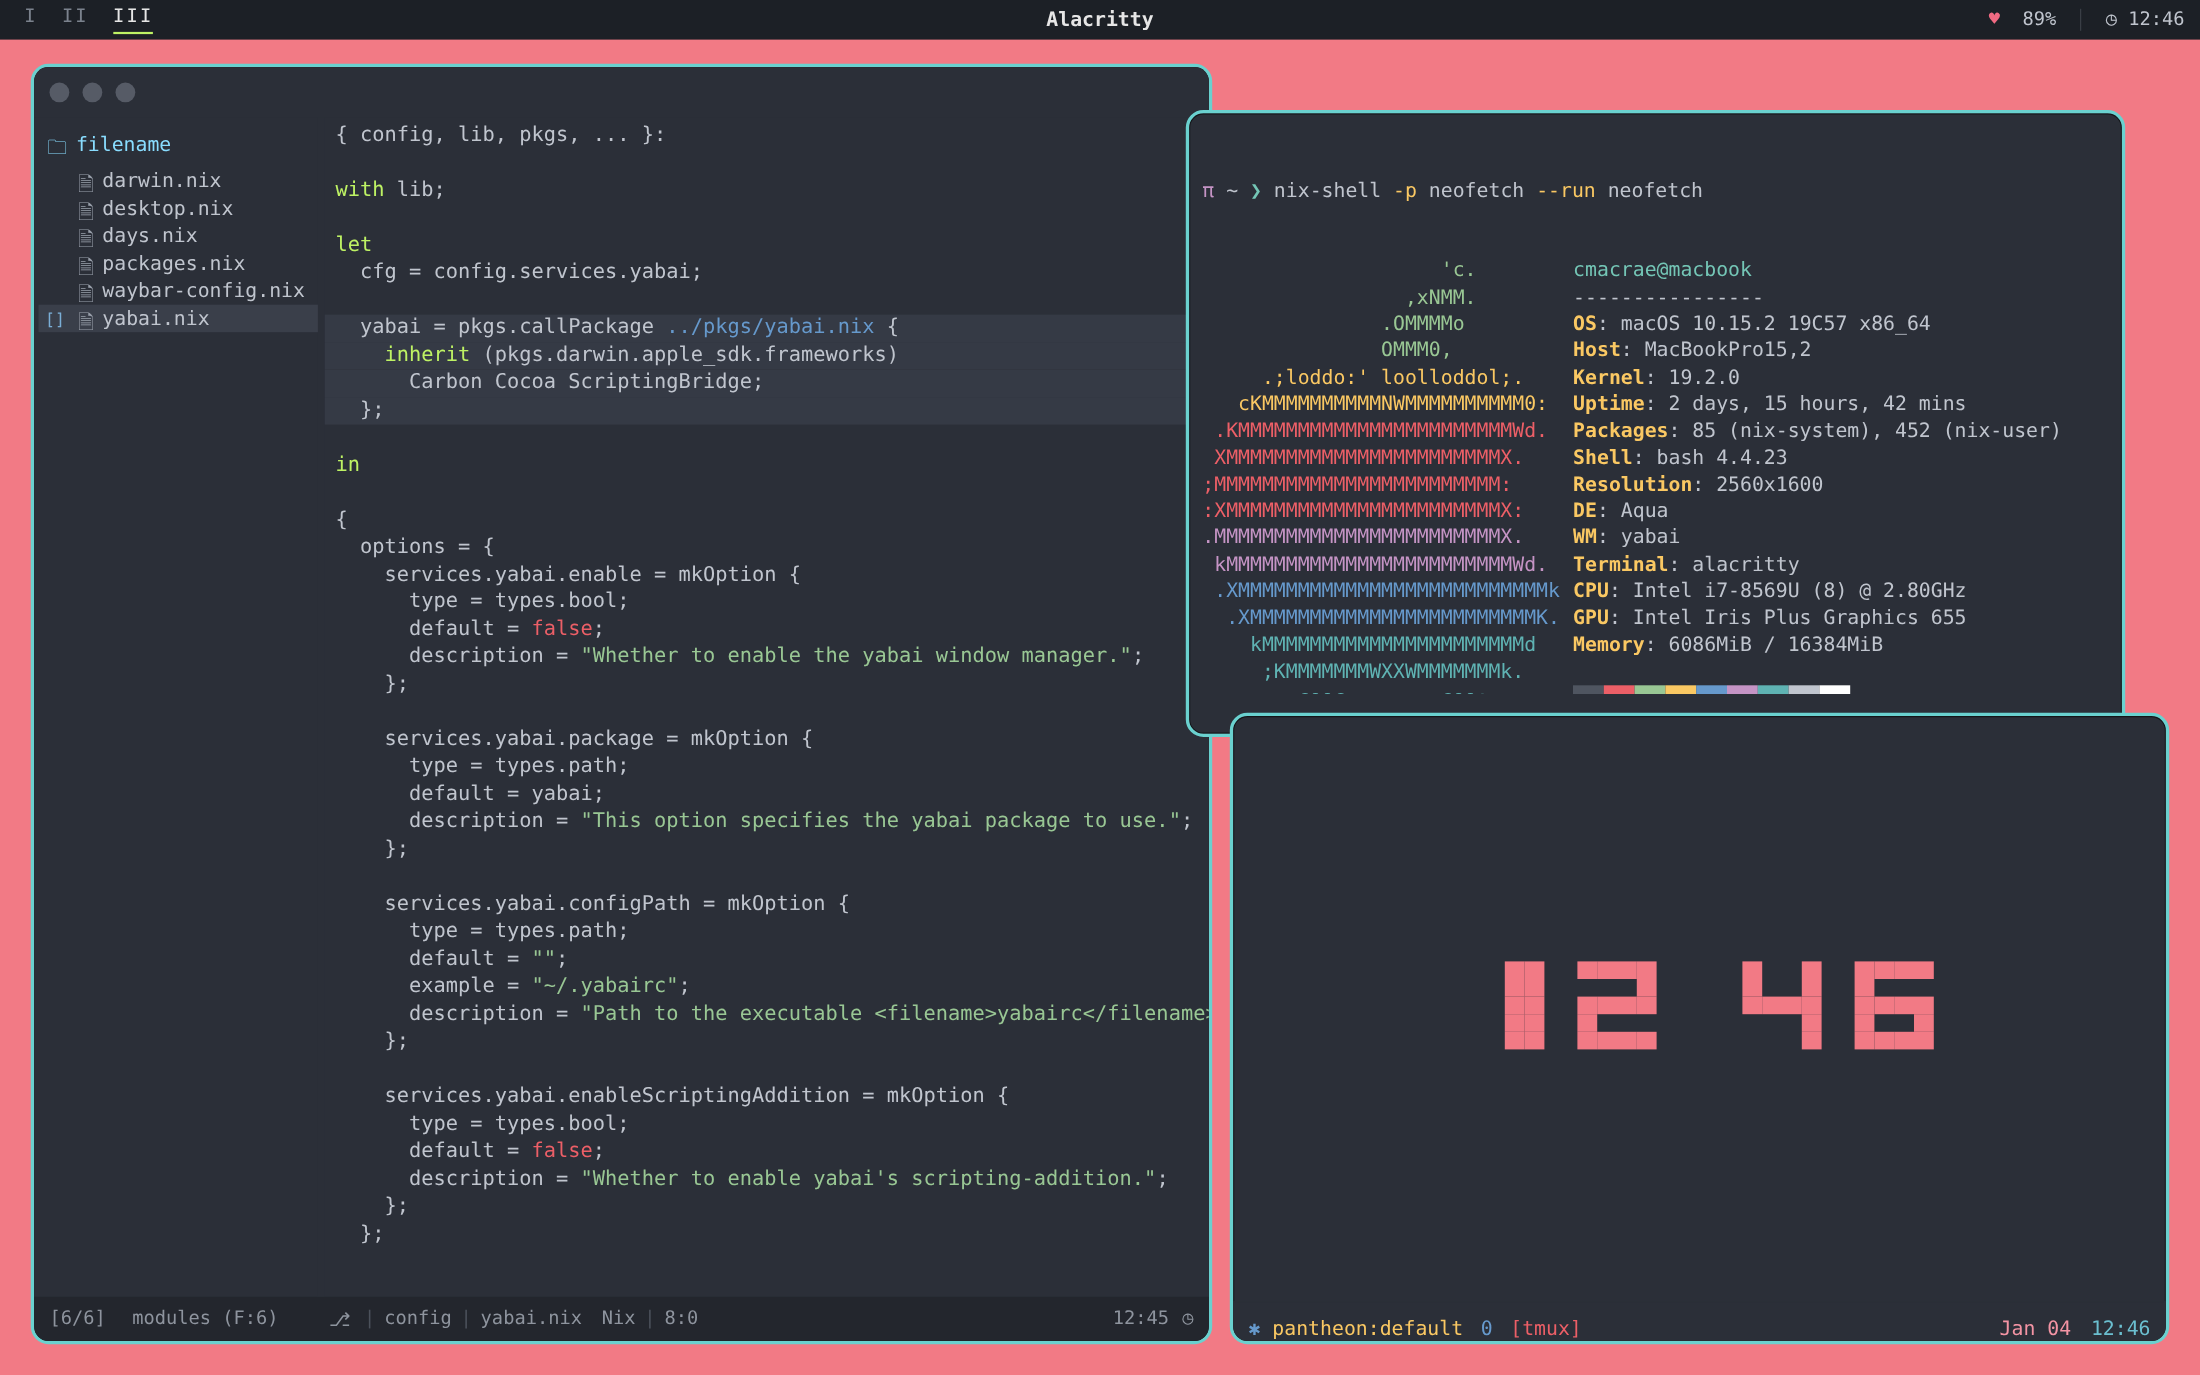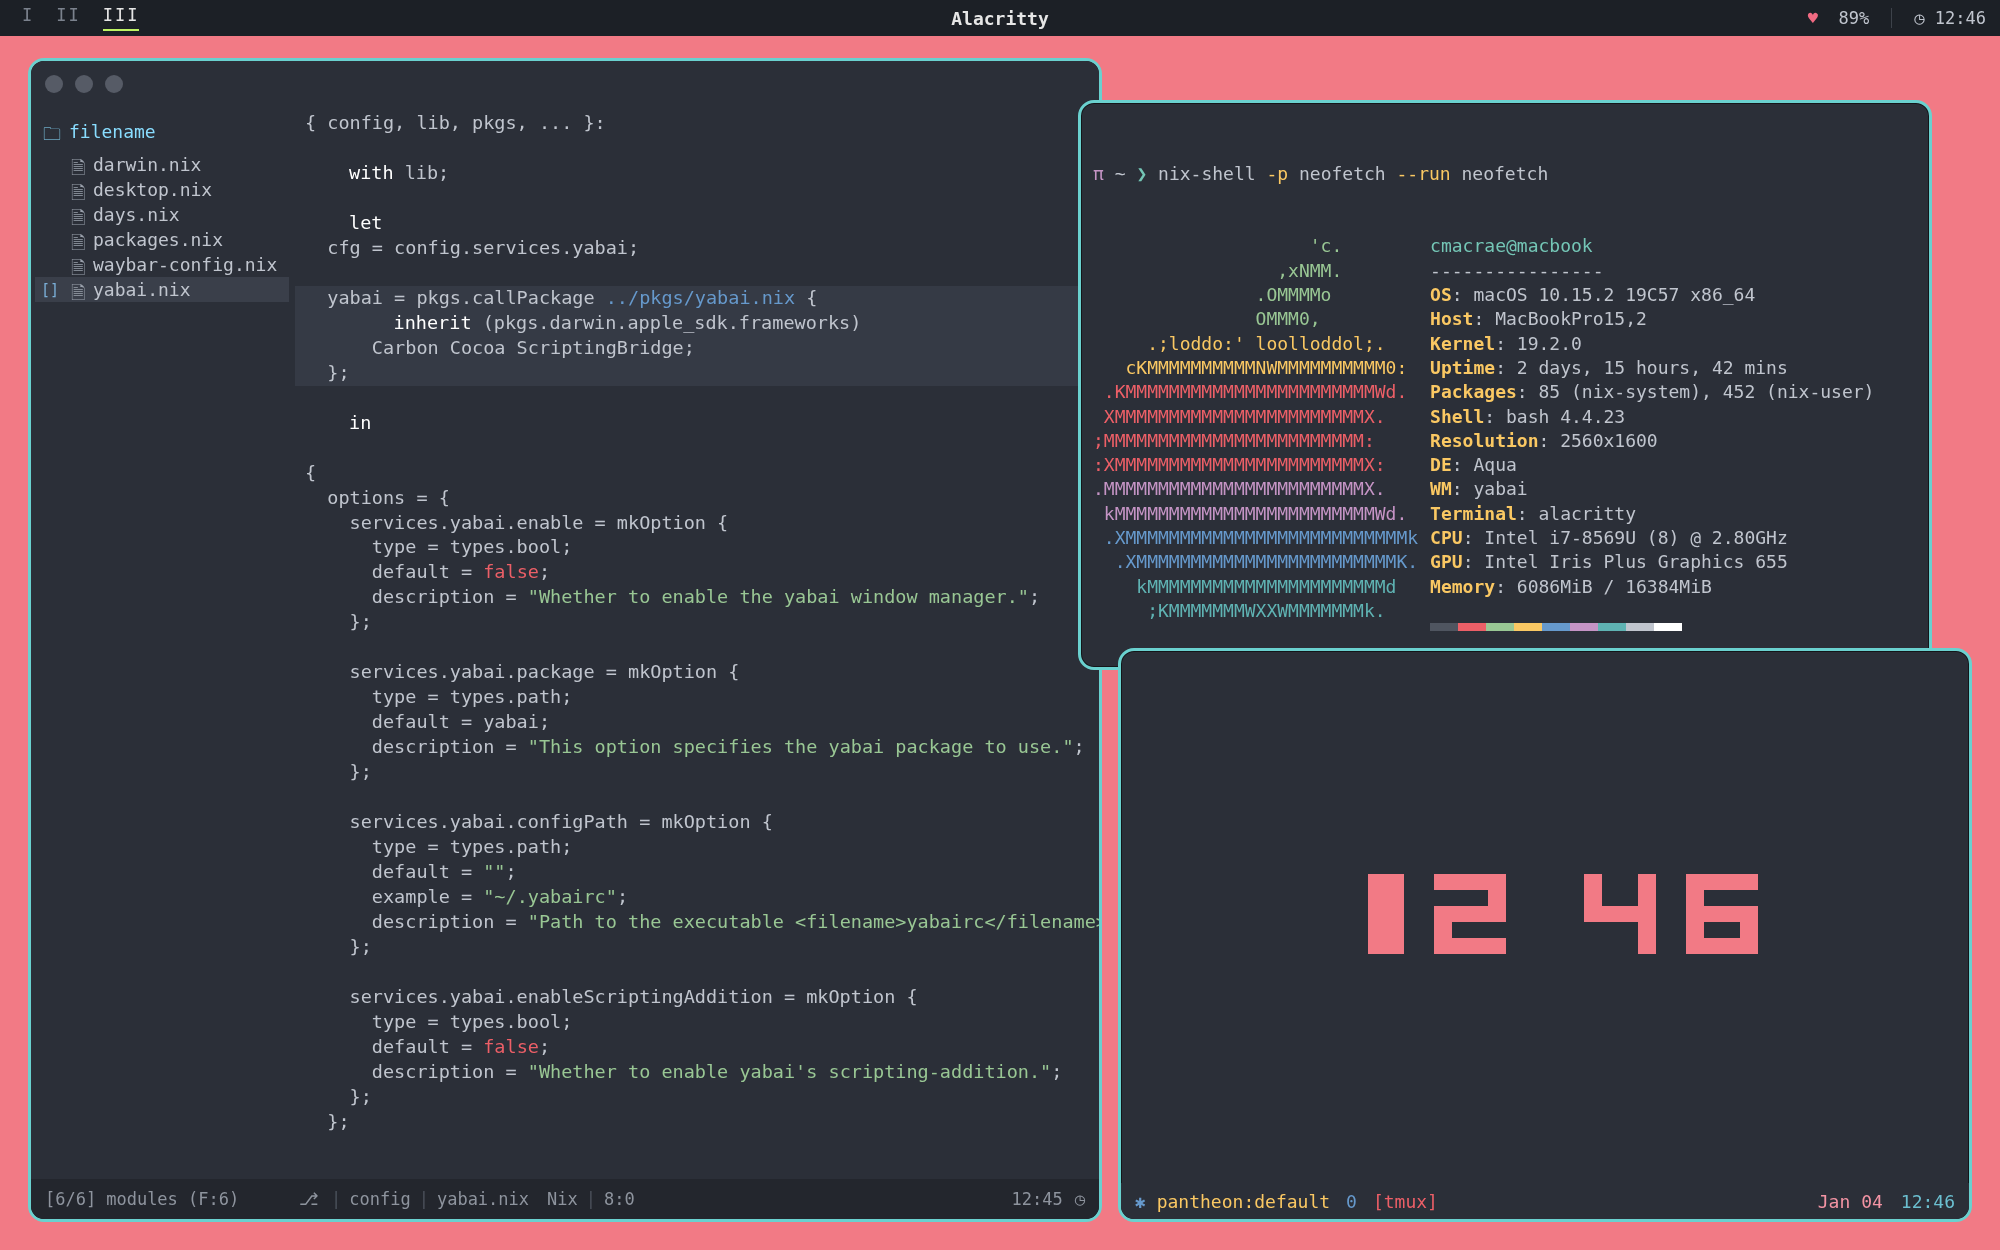--- a/index.html
+++ b/index.html
@@ -57,38 +57,38 @@
 
   .code {
     position:absolute; left:264px; right:0; top:46px; bottom:40px;
     background:#2b2f38;
     white-space:pre; overflow:hidden;
     line-height: 1.35;
     font-size: 18.5px;
     padding: 4px 10px;
   }
   .code .line.hl { background:#353a45; display:block; margin:0 -10px; padding:0 10px;}
-  .kw   { color:#ffffff;margin-left:44px; }
+  .kw   { color:#bef264; }
   .str  { color:#99c794; }
   .bool { color:#ec5f67; }
   .cmt  { color:#65737e; }
   .todo { color:#fac863; }
   .path  { color:#6699cc; }
 
   .editor-header-bg {
     position:absolute; left:0; top:0; right:0; height:46px; background:#2b2f38;
   }
 
   .statusbar {
     position:absolute; left:0; right:0; bottom:0; height:40px;
     background:#23262d; color:#8e949e;
     display:flex; align-items:center; padding:0 14px; gap:16px;
     font-size:17px;
   }
-  .statusbar .left { flex:1; display:flex; align-items:center; gap:10px; }
+  .statusbar .left { flex:1; display:flex; align-items:center; gap:24px; }
   .statusbar .right { display:flex; align-items:center; gap:12px; }
   .statusbar .crumb { color:#8e949e; }
   .status-vcs { position:absolute; left:268px; color:#8e949e;}
   .status-chunk {
     position:absolute; left:300px; display:flex; gap:8px; align-items:center;
   }
   .statusbar .sep { color:#4b515b; }
 
   
   .termbody { position:absolute; left:12px; right:12px; top:10px; bottom:36px; line-height:1.35; white-space:pre; font-size:18px; overflow:hidden; }
@@ -103,21 +103,21 @@
   .nf-info .val { color:#c0c5ce; }
   .nf-user { color:#74c6b6; }
   .nf-rule { color:#c0c5ce; }
 
   .swatches { display:flex; height:24px; }
   .swatches span { width:28px; height:24px; display:inline-block; }
 
   .term-status {
     position:absolute; left:0; right:0; bottom:0; height:36px;
     background:#2b2f38; border-top:1px solid #2b2f38;
-    display:flex; align-items:center; padding:0 14px; font-size:18px; gap:16px;
+    display:flex; align-items:flex-end; padding:0 14px; font-size:18px; gap:16px;
   }
   .term-status .sess { color:#fac863; }
   .term-status .sess .star{ color:#6699cc; }
   .term-status .idx { color:#6699cc; }
   .term-status .tab { color:#ec5f67; }
   .term-status .right { position:absolute; right:14px; display:flex; gap:18px; }
   .term-status .date { color:#f394a4; }
   .term-status .time { color:#6bbfd0; }
 
   

